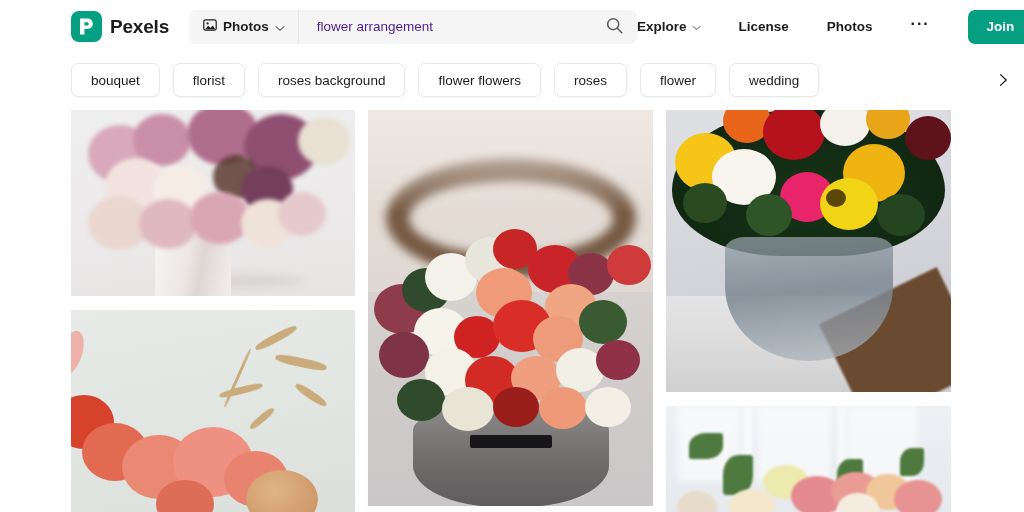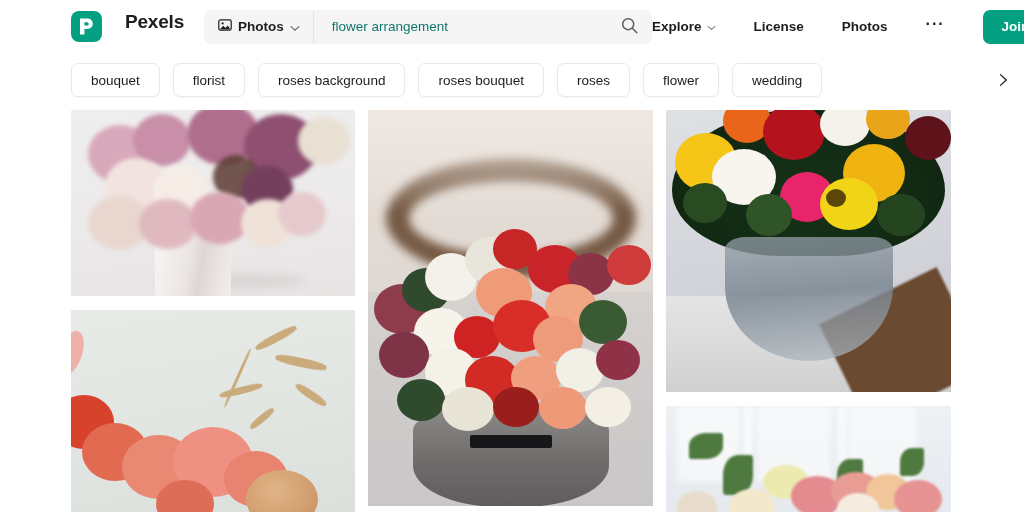--- a/index.html
+++ b/index.html
@@ -12,21 +12,21 @@
 
   
   .header {
     position: relative;
     height: 53px;
     display: flex;
     align-items: center;
     padding: 0 20px 0 71px;
     background: #ffffff;
   }
-  .brand { display: flex; align-items: flex-start; gap: 23px; flex: 0 0 auto; }
+  .brand { display: flex; align-items: center; gap: 8px; flex: 0 0 auto; }
   .logo-mark {
     width: 31px; height: 31px;
     border-radius: 8px;
     display: flex; align-items: center; justify-content: center;
   }
   .logo-mark svg { display: block; }
   .brand-name {
     font-size: 19px;
     font-weight: bold;
     color: #1c1c1c;
@@ -60,21 +60,21 @@
     flex: 1;
     display: flex; align-items: center;
     height: 100%;
     padding: 0 14px 0 18px;
   }
   .search-input {
     flex: 1;
     border: none; outline: none; background: transparent;
     font-family: "Liberation Sans", sans-serif;
     font-size: 13.5px;
-    color: #0f766e;
+    color: #4c1d95;
   }
   .search-input::placeholder { color: #9b9b9b; }
   .search-btn {
     background: none; border: none; padding: 0; cursor: pointer;
     display: flex; align-items: center;
   }
 
   .nav {
     margin-left: auto;
     display: flex;
@@ -329,21 +329,21 @@
     <a class="nav-link">Photos</a>
     <span class="dots">···</span>
     <button class="join-btn">Join</button>
   </div>
 </div>
 
 <div class="chips-row">
   <div class="chip">bouquet</div>
   <div class="chip">florist</div>
   <div class="chip">roses background</div>
-  <div class="chip">roses bouquet</div>
+  <div class="chip">flower flowers</div>
   <div class="chip">roses</div>
   <div class="chip">flower</div>
   <div class="chip">wedding</div>
   <div class="chips-scroll-right">
     <span>
       <svg width="11" height="14" viewBox="0 0 11 14" aria-hidden="true">
         <path d="M2.5 1.6L8.2 7 2.5 12.4" fill="none" stroke="#1c1c1c" stroke-width="1.3" stroke-linecap="round" stroke-linejoin="round"></path>
       </svg>
     </span>
   </div>

